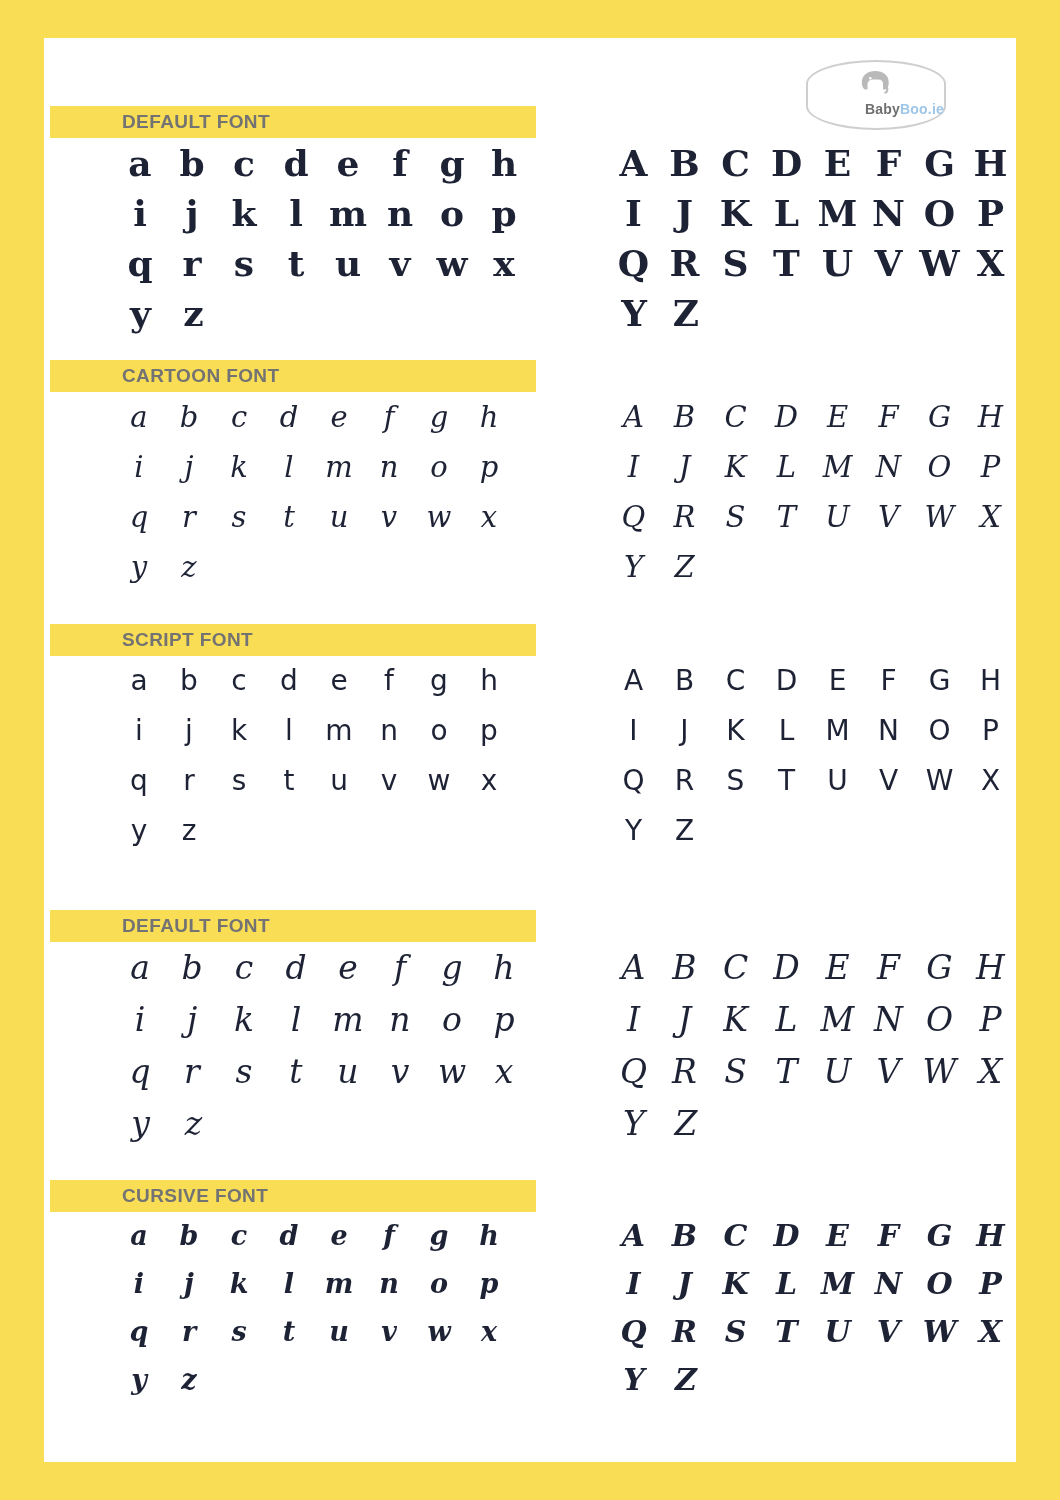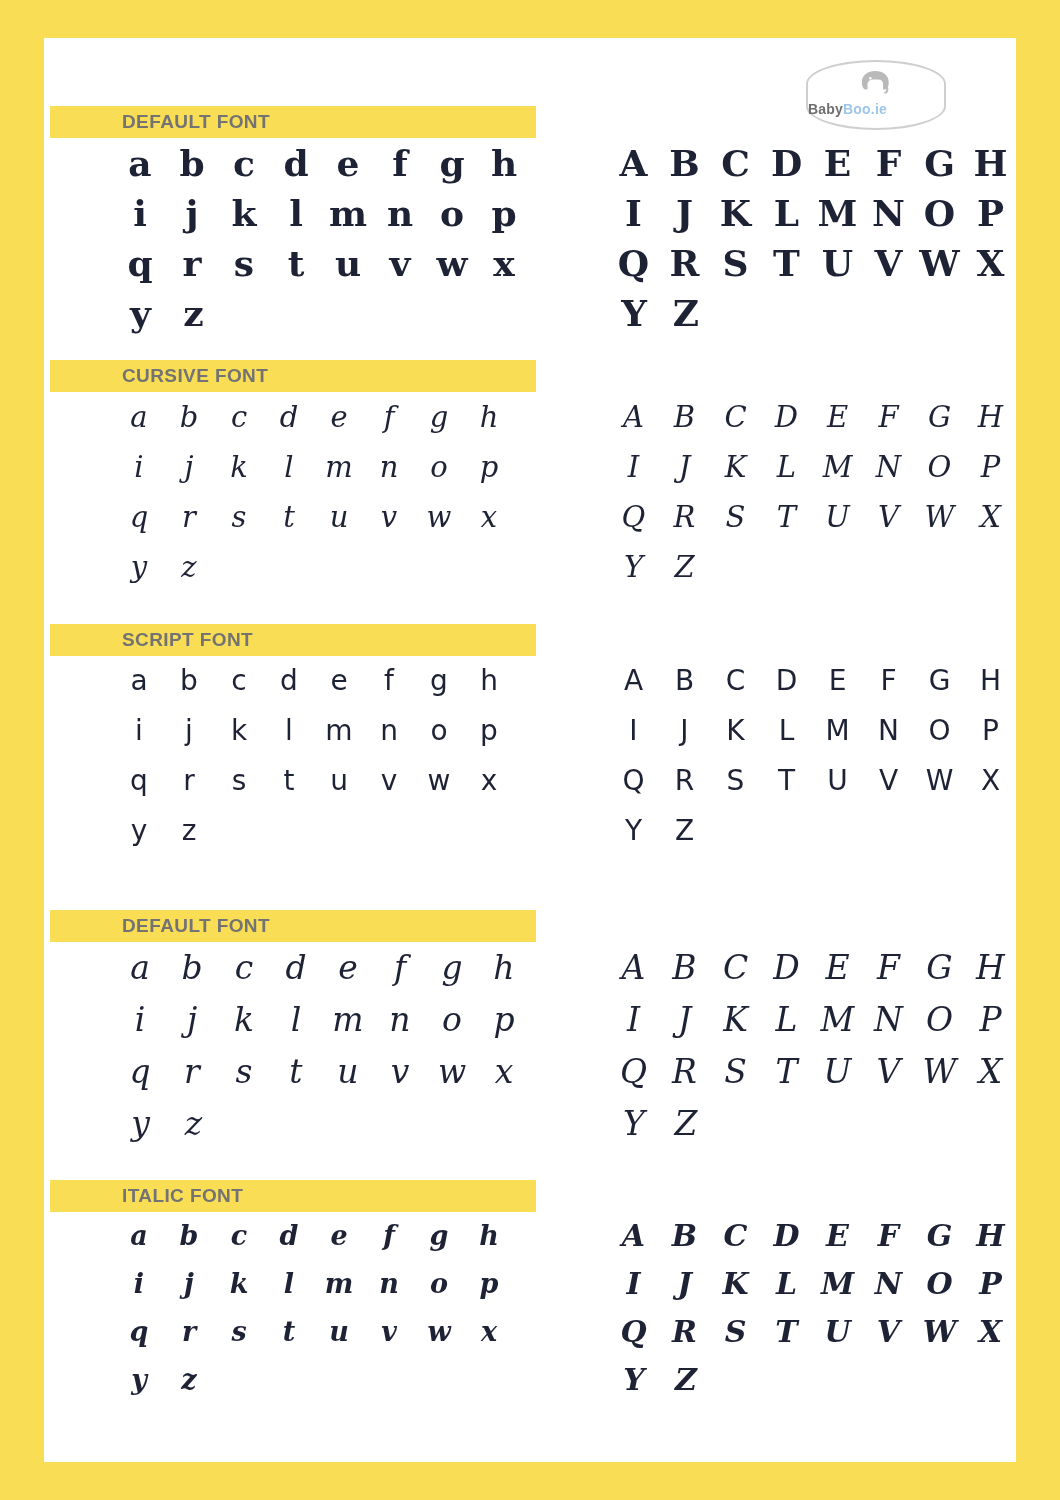--- a/index.html
+++ b/index.html
@@ -55,21 +55,21 @@
     left: 50%;
     transform: translateX(-50%);
     width: 34px;
     height: 26px;
   }
   .logo-text {
     position: absolute;
     bottom: 11px;
     left: 0;
     width: 100%;
-    text-align: left;
+    text-align: right;
     font-size: 14px;
     font-weight: bold;
     letter-spacing: 0.2px;
     color: #6f6f6f;
   }
   .logo-text .accent {
     color: #9ec6e8;
   }
   .section {
     position: absolute;
@@ -252,21 +252,21 @@
           <div class="row">
             <div class="cell">Y</div>
             <div class="cell">Z</div>
           </div>
         </div>
       </div>
     </div>
 
     <div class="section f-cursive" style="top:322px;">
       <div class="section-header">
-        <span>CURSIVE FONT</span>
+        <span>CARTOON FONT</span>
       </div>
       <div class="alpha-area">
         <div class="col lower">
           <div class="row">
             <div class="cell">a</div>
             <div class="cell">b</div>
             <div class="cell">c</div>
             <div class="cell">d</div>
             <div class="cell">e</div>
             <div class="cell">f</div>
@@ -492,21 +492,21 @@
           <div class="row">
             <div class="cell">Y</div>
             <div class="cell">Z</div>
           </div>
         </div>
       </div>
     </div>
 
     <div class="section f-script" style="top:1142px;">
       <div class="section-header">
-        <span>ITALIC FONT</span>
+        <span>CURSIVE FONT</span>
       </div>
       <div class="alpha-area">
         <div class="col lower">
           <div class="row">
             <div class="cell">a</div>
             <div class="cell">b</div>
             <div class="cell">c</div>
             <div class="cell">d</div>
             <div class="cell">e</div>
             <div class="cell">f</div>

